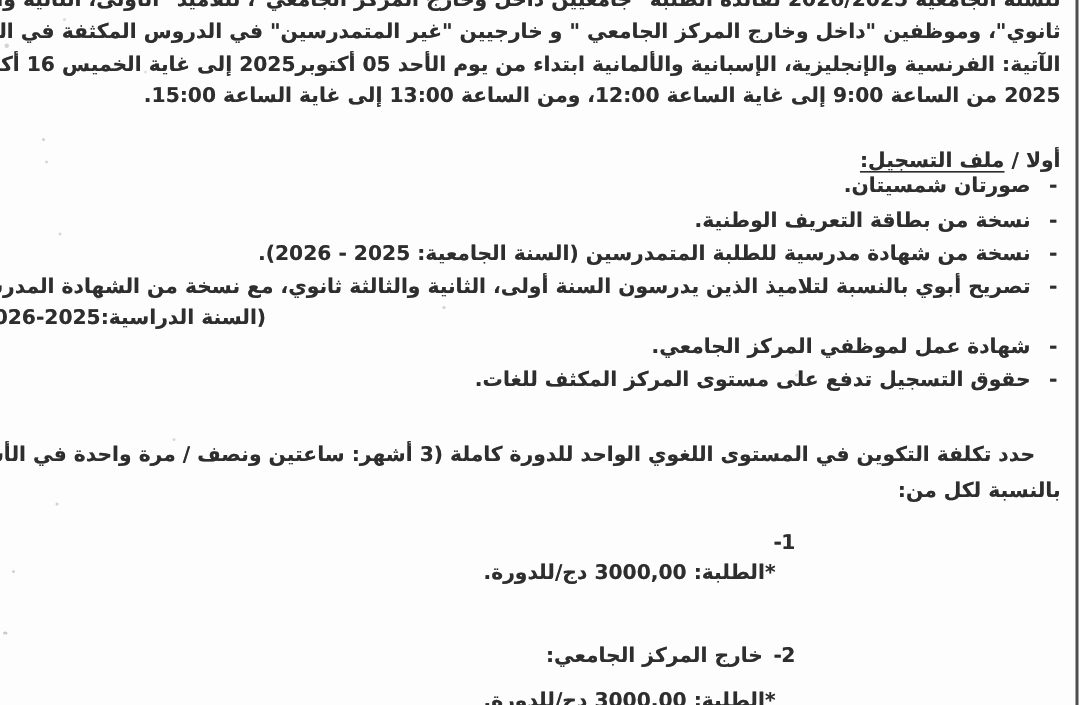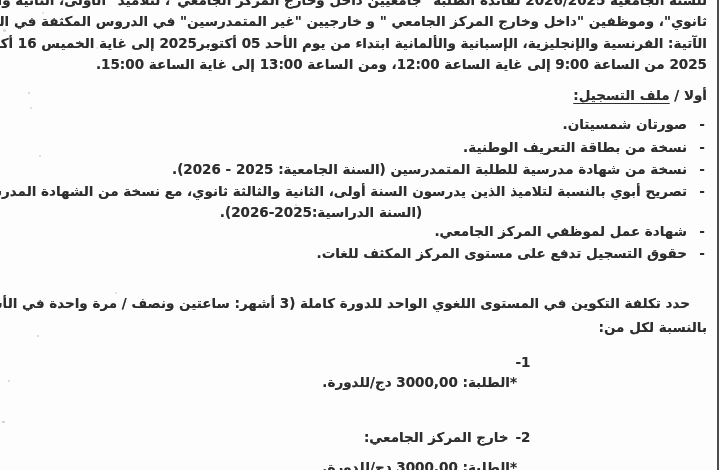--- a/index.html
+++ b/index.html
@@ -8,21 +8,21 @@
     background:#fdfdfd;direction:rtl;
     font-family:"DejaVu Sans",sans-serif;font-weight:700;
     font-size:13.5px;line-height:20px;letter-spacing:-0.3px;color:#2e2e2e;
     text-shadow:0 0 .3px rgba(45,45,45,.55);
   }
   .abs{position:absolute;white-space:nowrap;}
   .edge{position:absolute;top:0;bottom:0;right:1px;width:2px;background:#4e4e4e;}
   .u{text-decoration:underline;text-decoration-thickness:1.4px;text-underline-offset:3px;}
   .bullet{position:absolute;right:13px;display:flex;gap:10px;line-height:21px;}
   .dash{flex:0 0 auto;width:10px;text-align:center;}
-  .btxt div{white-space:nowrap;text-align:center;}
+  .btxt div{white-space:nowrap;text-align:left;}
   .b-ind{margin-right:20px;}
   .nitem{position:absolute;display:flex;gap:7px;white-space:nowrap;}
   .speck{position:absolute;border-radius:50%;background:#6a6a6a;}
 </style>
 </head>
 <body>
 
 <div class="page">
 
   <div class="edge"></div>
@@ -40,21 +40,21 @@
   <div class="speck" style="left:115px;top:292px;width:2px;height:2px;opacity:.24"></div>
   <div class="speck" style="left:37px;top:335px;width:2px;height:2px;opacity:.3"></div>
   <div class="speck" style="left:8px;top:380px;width:2px;height:2px;opacity:.3"></div>
   <div class="speck" style="left:2px;top:421px;width:3px;height:2px;opacity:.35"></div>
 
   <div class="abs" style="top:-10px;right:13px">للسنة الجامعية 2026/2025 لفائدة الطلبة "جامعيين داخل وخارج المركز الجامعي"، لتلاميذ "الأولى، الثانية والثالثة</div>
   <div class="abs" style="top:11px;right:13px">ثانوي"، وموظفين "داخل وخارج المركز الجامعي " و خارجيين "غير المتمدرسين" في الدروس المكثفة في اللغات</div>
   <div class="abs" style="top:33px;right:13px">الآتية: الفرنسية والإنجليزية، الإسبانية والألمانية ابتداء من يوم الأحد 05 أكتوبر2025 إلى غاية الخميس 16 أكتوبر</div>
   <div class="abs" style="top:54px;right:13px">2025 من الساعة 9:00 إلى غاية الساعة 12:00، ومن الساعة 13:00 إلى غاية الساعة 15:00.</div>
 
-  <div class="abs" style="top:85px;right:13px">
+  <div class="abs" style="top:97px;right:13px">
     <span>أولا / </span><span class="u">ملف التسجيل:</span>
   </div>
 
   <div class="bullet" style="top:114px">
     <span class="dash">-</span>
     <div class="btxt">
         <div>صورتان شمسيتان.</div>
       </div>
   </div>
   <div class="bullet" style="top:137px">

